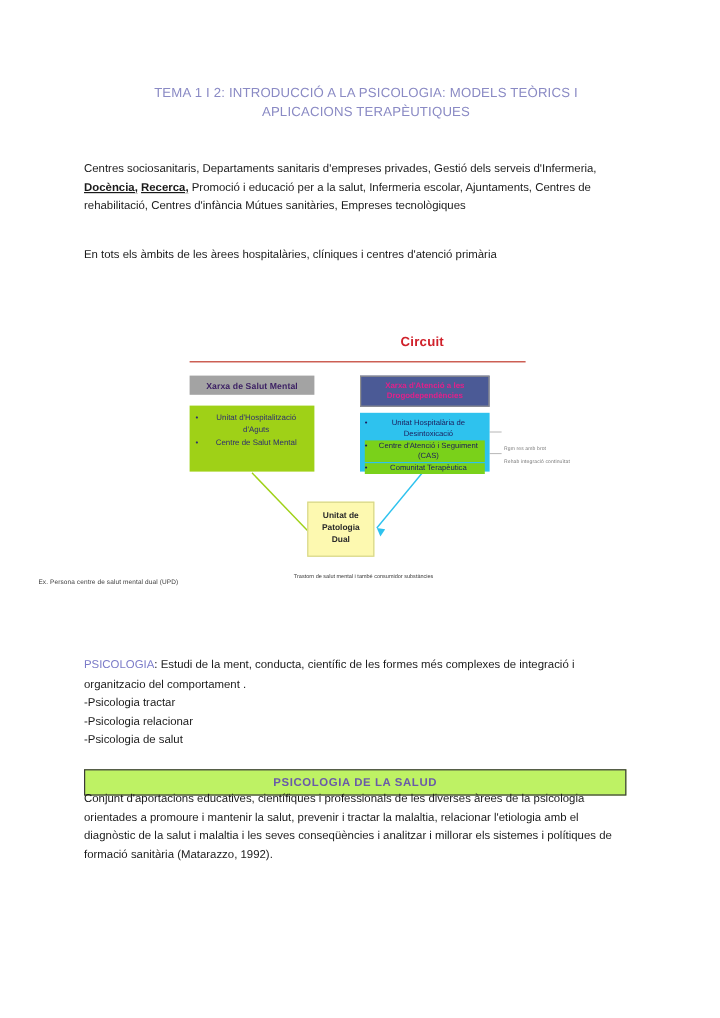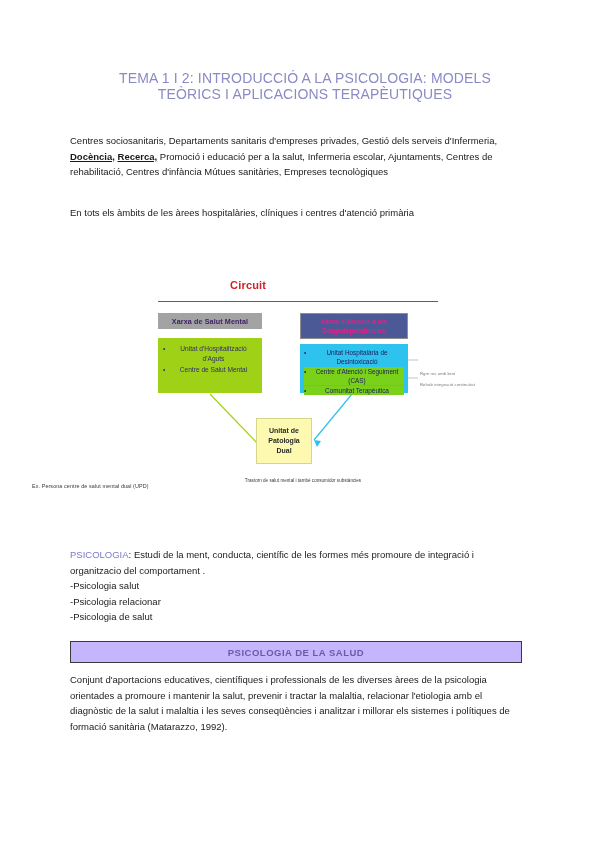--- a/index.html
+++ b/index.html
@@ -22,21 +22,21 @@
     background: #fff;
   }
 
   
   .doc-title {
     position: absolute;
     left: 110px;
     top: 70px;
     width: 390px;
     text-align: center;
-    font-size: 14px;
+    font-size: 11px;
     line-height: 16px;
     letter-spacing: 0.15px;
     color: #8a8ac4;
     font-weight: 400;
   }
 
   
   .para {
     position: absolute;
     font-size: 9.5px;
@@ -65,21 +65,21 @@
     left: 0px;
     top: 268px;
     width: 600px;
     height: 240px;
   }
   .circuit-title {
     position: absolute;
     left: 230px;
     top: 11px;
     width: 140px;
-    text-align: left;
+    text-align: right;
     color: #d0212b;
     font-weight: bold;
     font-size: 11px;
     letter-spacing: 0.2px;
   }
   .circuit-rule {
     position: absolute;
     left: 158px;
     top: 33px;
     width: 280px;
@@ -244,37 +244,37 @@
     font-weight: normal;
   }
 
   
   .banner {
     position: absolute;
     left: 70px;
     top: 641px;
     width: 452px;
     height: 22px;
-    background: #c4b5fd;
+    background: #bef264;
     border: 1.2px solid #3a3a3a;
     box-sizing: border-box;
     display: flex;
     align-items: center;
     justify-content: center;
   }
   .banner-text {
     font-size: 9.5px;
     font-weight: bold;
     color: #6a5aa8;
     letter-spacing: 0.5px;
   }
 
   .p-conjunt {
     left: 70px;
-    top: 672px;
+    top: 658px;
     width: 452px;
   }
 </style>
 </head>
 <body>
 
 <div class="page">
 
   <div class="doc-title">TEMA 1 I 2: INTRODUCCIÓ A LA PSICOLOGIA: MODELS TEÒRICS I APLICACIONS TERAPÈUTIQUES</div>
 
@@ -320,22 +320,22 @@
     </div>
 
     <div class="micro micro-a">Rgm res amb brot</div>
     <div class="micro micro-b">Rehab integració continuïtat</div>
 
     <div class="cap-left">Ex. Persona centre de salut mental dual (UPD)</div>
     <div class="cap-center">Trastorn de salut mental i també consumidor substàncies</div>
   </div>
 
   <div class="para p-psico">
-    <span class="kw-psico">PSICOLOGIA</span><span>: Estudi de la ment, conducta, científic de les formes més promoure de integració i organitzacio del comportament .</span><br>
-    <span>-Psicologia salut</span><br>
+    <span class="kw-psico">PSICOLOGIA</span><span>: Estudi de la ment, conducta, científic de les formes més complexes de integració i organitzacio del comportament .</span><br>
+    <span>-Psicologia tractar</span><br>
     <span>-Psicologia relacionar</span><br>
     <span>-Psicologia de salut</span>
   </div>
 
   <div class="banner">
     <span class="banner-text">PSICOLOGIA DE  LA SALUD</span>
   </div>
 
   <div class="para p-conjunt">Conjunt d'aportacions educatives, científiques i professionals de les diverses àrees de la psicologia orientades a promoure i mantenir la salut, prevenir i tractar la malaltia, relacionar l'etiologia amb el diagnòstic de la salut i malaltia i les seves conseqüències i analitzar i millorar els sistemes i polítiques de formació sanitària (Matarazzo, 1992).</div>
 

